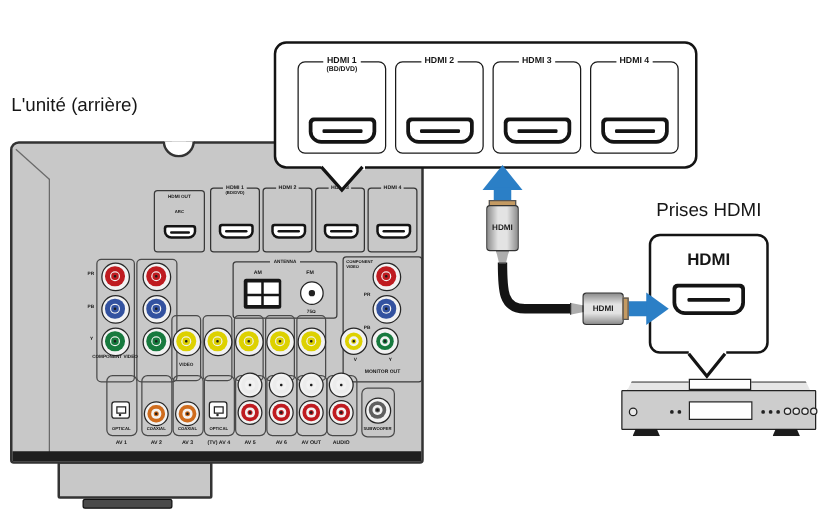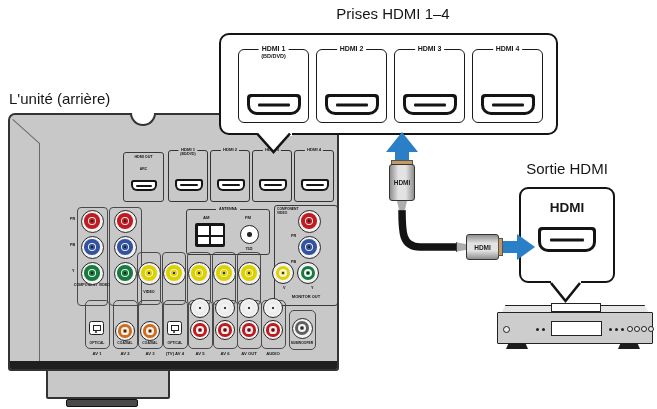--- a/index.html
+++ b/index.html
@@ -83,23 +83,22 @@
   .dev-rect{position:absolute;background:#fff;border:1.4px solid #222;box-sizing:border-box;}
   .dev-circ{position:absolute;border-radius:50%;border:1.3px solid #222;background:#e9e9e9;box-sizing:border-box;}
   .dev-dot{position:absolute;border-radius:50%;background:#222;}
   .dev-foot{position:absolute;background:#1c1c1c;clip-path:polygon(12% 0,88% 0,100% 100%,0 100%);}
 </style>
 </head>
 <body>
 
 <div class="stage" id="stage" style="--c-arrow: #2b7fc6; --c-panel: #c8c8c8; --c-red: #bf1b20; --c-blue: #3352a0; --c-green: #177a3e; --c-yellow: #ddd100; --c-orange: #cf6c1d; --c-white: #ececec; --c-sub: #5f5f5f;">
 
-  <div class="lbl big abs" style="left:219px;top:5px;width:348px;text-align:center;">Prises HDMI 1–4</div>
-
-  <div class="lbl big abs" style="left:9px;top:90px;">L'unité (arrière)</div>
+
+  <div class="lbl big abs" style="left:9px;top:76px;">L'unité (arrière)</div>
 
   <div class="panel">
     <div class="notch"></div>
     <div class="bevel-v"></div>
     <div class="bevel-d"></div>
 
     <div class="pbox" style="left:113px;top:37px;width:41px;height:50px;">
       <div class="micro" style="left:0;right:0;top:2px;">HDMI OUT</div>
       <div class="micro" style="left:0;right:0;top:15px;font-size:3.4px;">ARC</div>
       <div class="hdmi-port sm" style="left:7px;top:27px;width:26px;height:11px;"></div>
@@ -412,21 +411,21 @@
   <div class="plug-neck" style="left:396px;top:200px;width:12px;height:11px;"></div>
 
   <div class="plug-neck h" style="left:456px;top:241px;width:11px;height:12px;"></div>
   <div class="plug h" style="left:466px;top:234px;width:33px;height:26px;">
     <span>HDMI</span>
   </div>
   <div class="plug-tip" style="left:498px;top:238px;width:5px;height:18px;"></div>
   <div class="arr-shaft" style="left:503px;top:241px;width:15px;height:12px;"></div>
   <div class="arr-right-head" style="left:517px;top:234px;"></div>
 
-  <div class="lbl big abs" style="left:519px;top:160px;width:96px;text-align:center;">Sortie HDMI</div>
+  <div class="lbl big abs" style="left:519px;top:160px;width:96px;text-align:center;">Prises HDMI</div>
   <div class="callout" style="left:519px;top:187px;width:96px;height:96px;border-radius:9px;">
     <div class="abs" style="left:0;right:0;top:11px;text-align:center;font-size:13.5px;font-weight:700;">HDMI</div>
     <div class="hdmi-port" style="left:17px;top:38px;width:58px;height:25px;"></div>
   </div>
 
   <div class="dev-top" style="left:501px;top:305px;width:148px;height:9px;"></div>
   <div class="dev-body" style="left:497px;top:312px;width:156px;height:32px;"></div>
   <div class="dev-rect" style="left:551px;top:303px;width:50px;height:9px;"></div>
   <div class="dev-circ" style="left:503px;top:326px;width:7px;height:7px;"></div>
   <div class="dev-dot" style="left:536px;top:328px;width:3px;height:3px;"></div>

